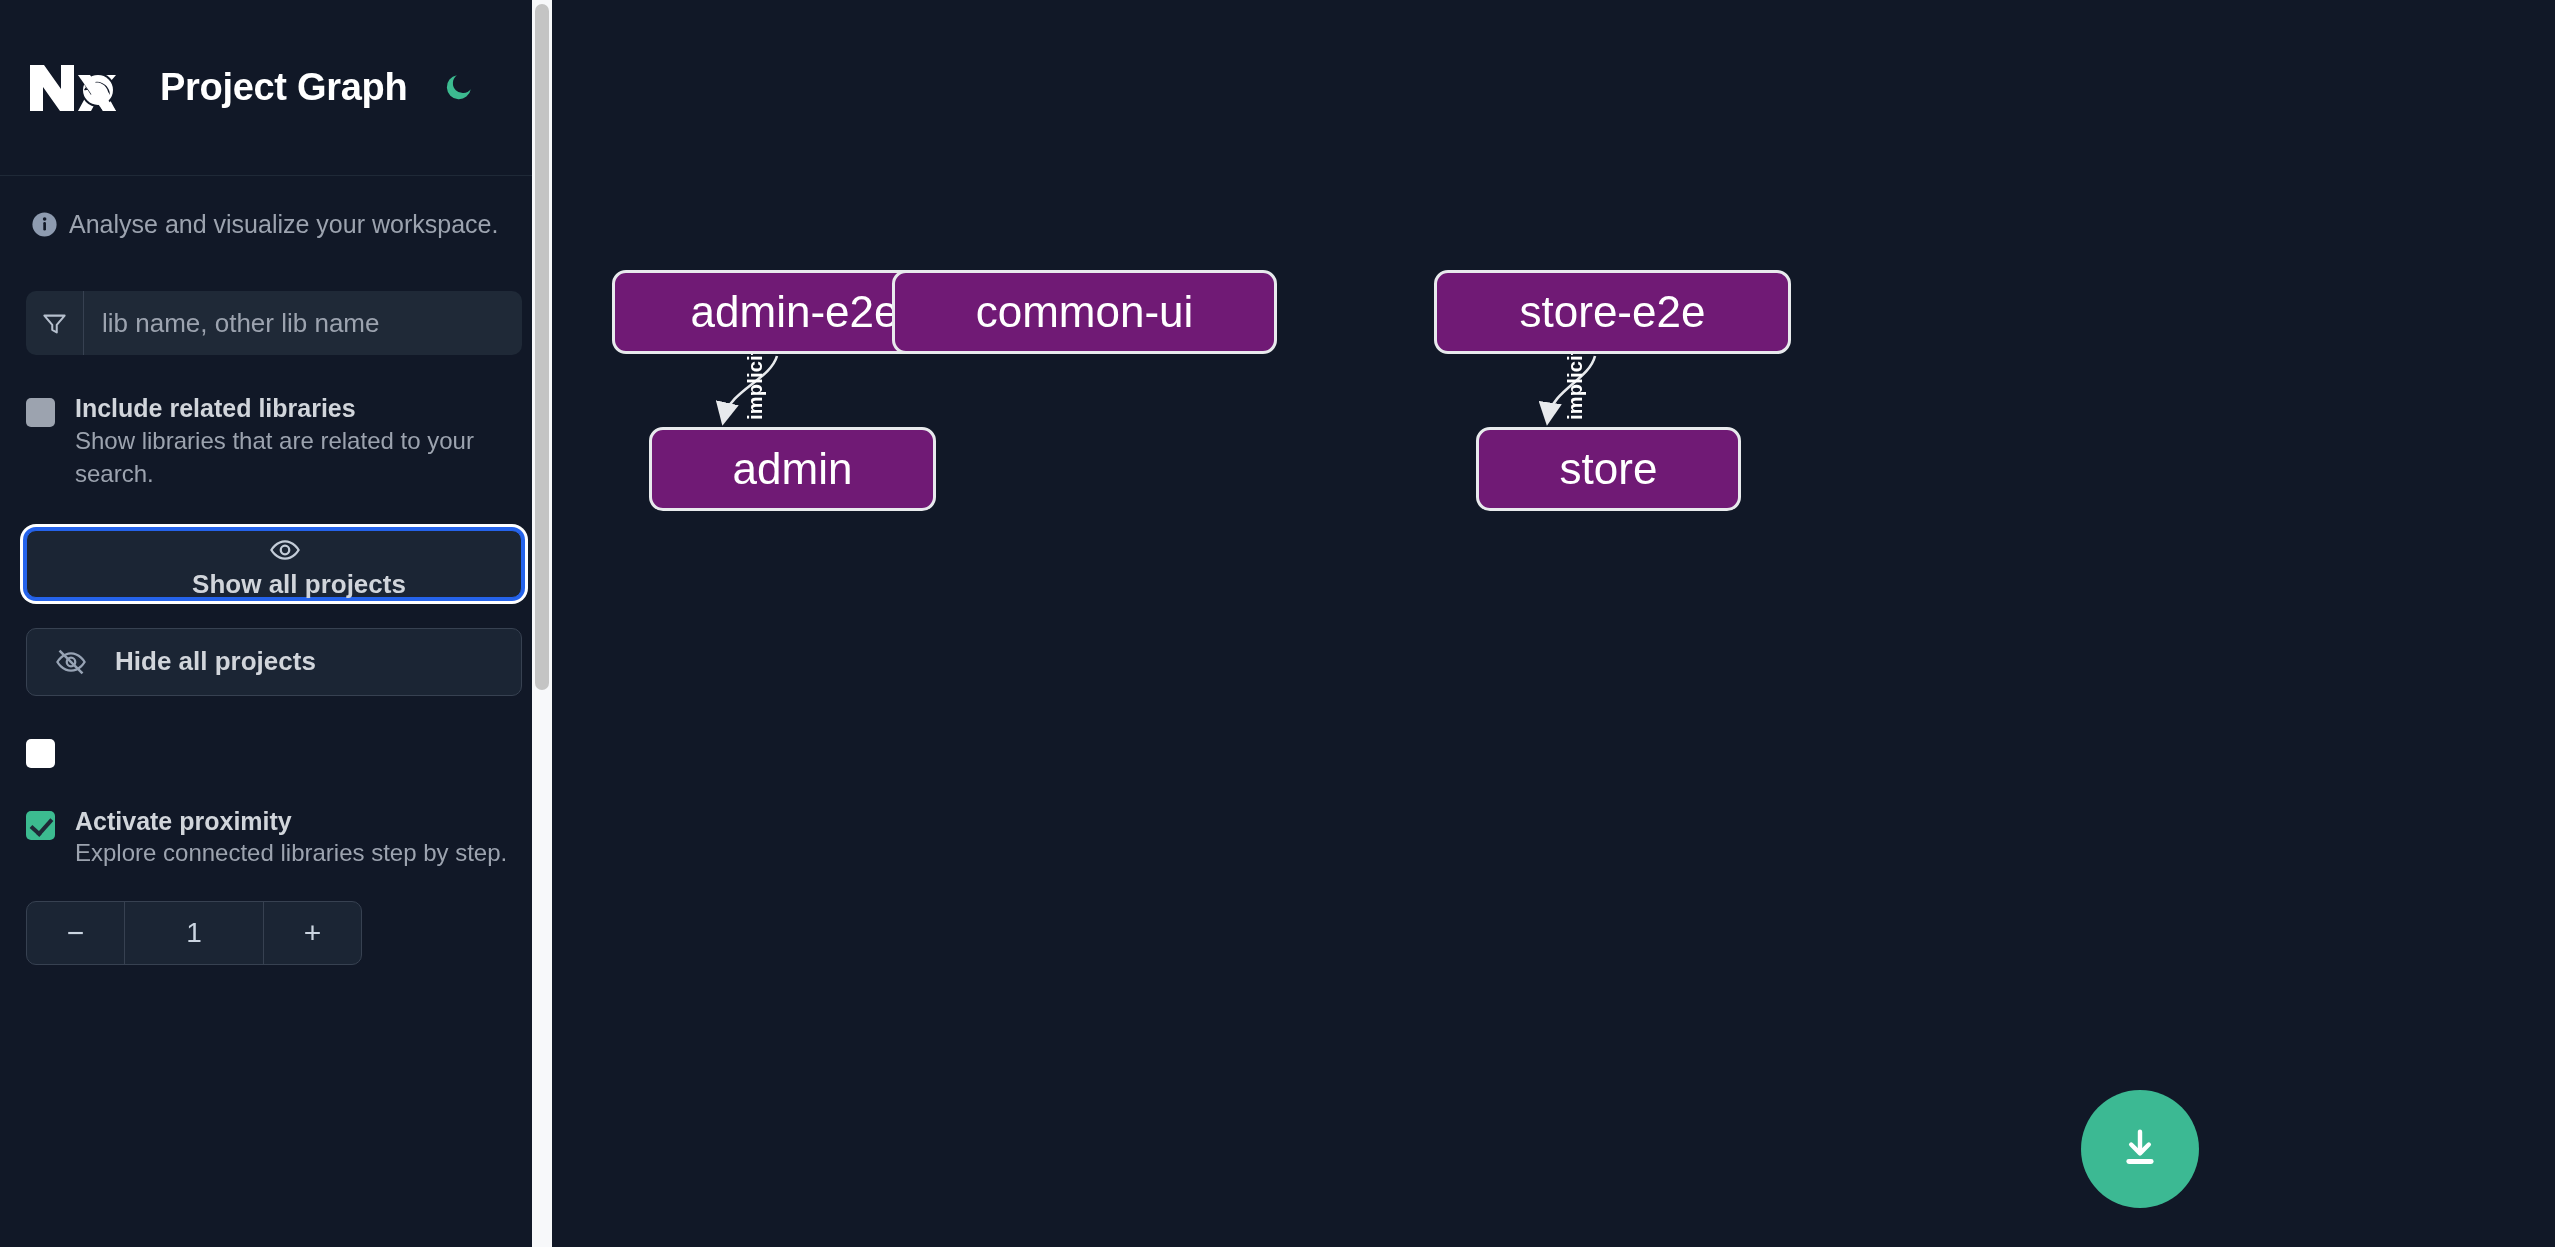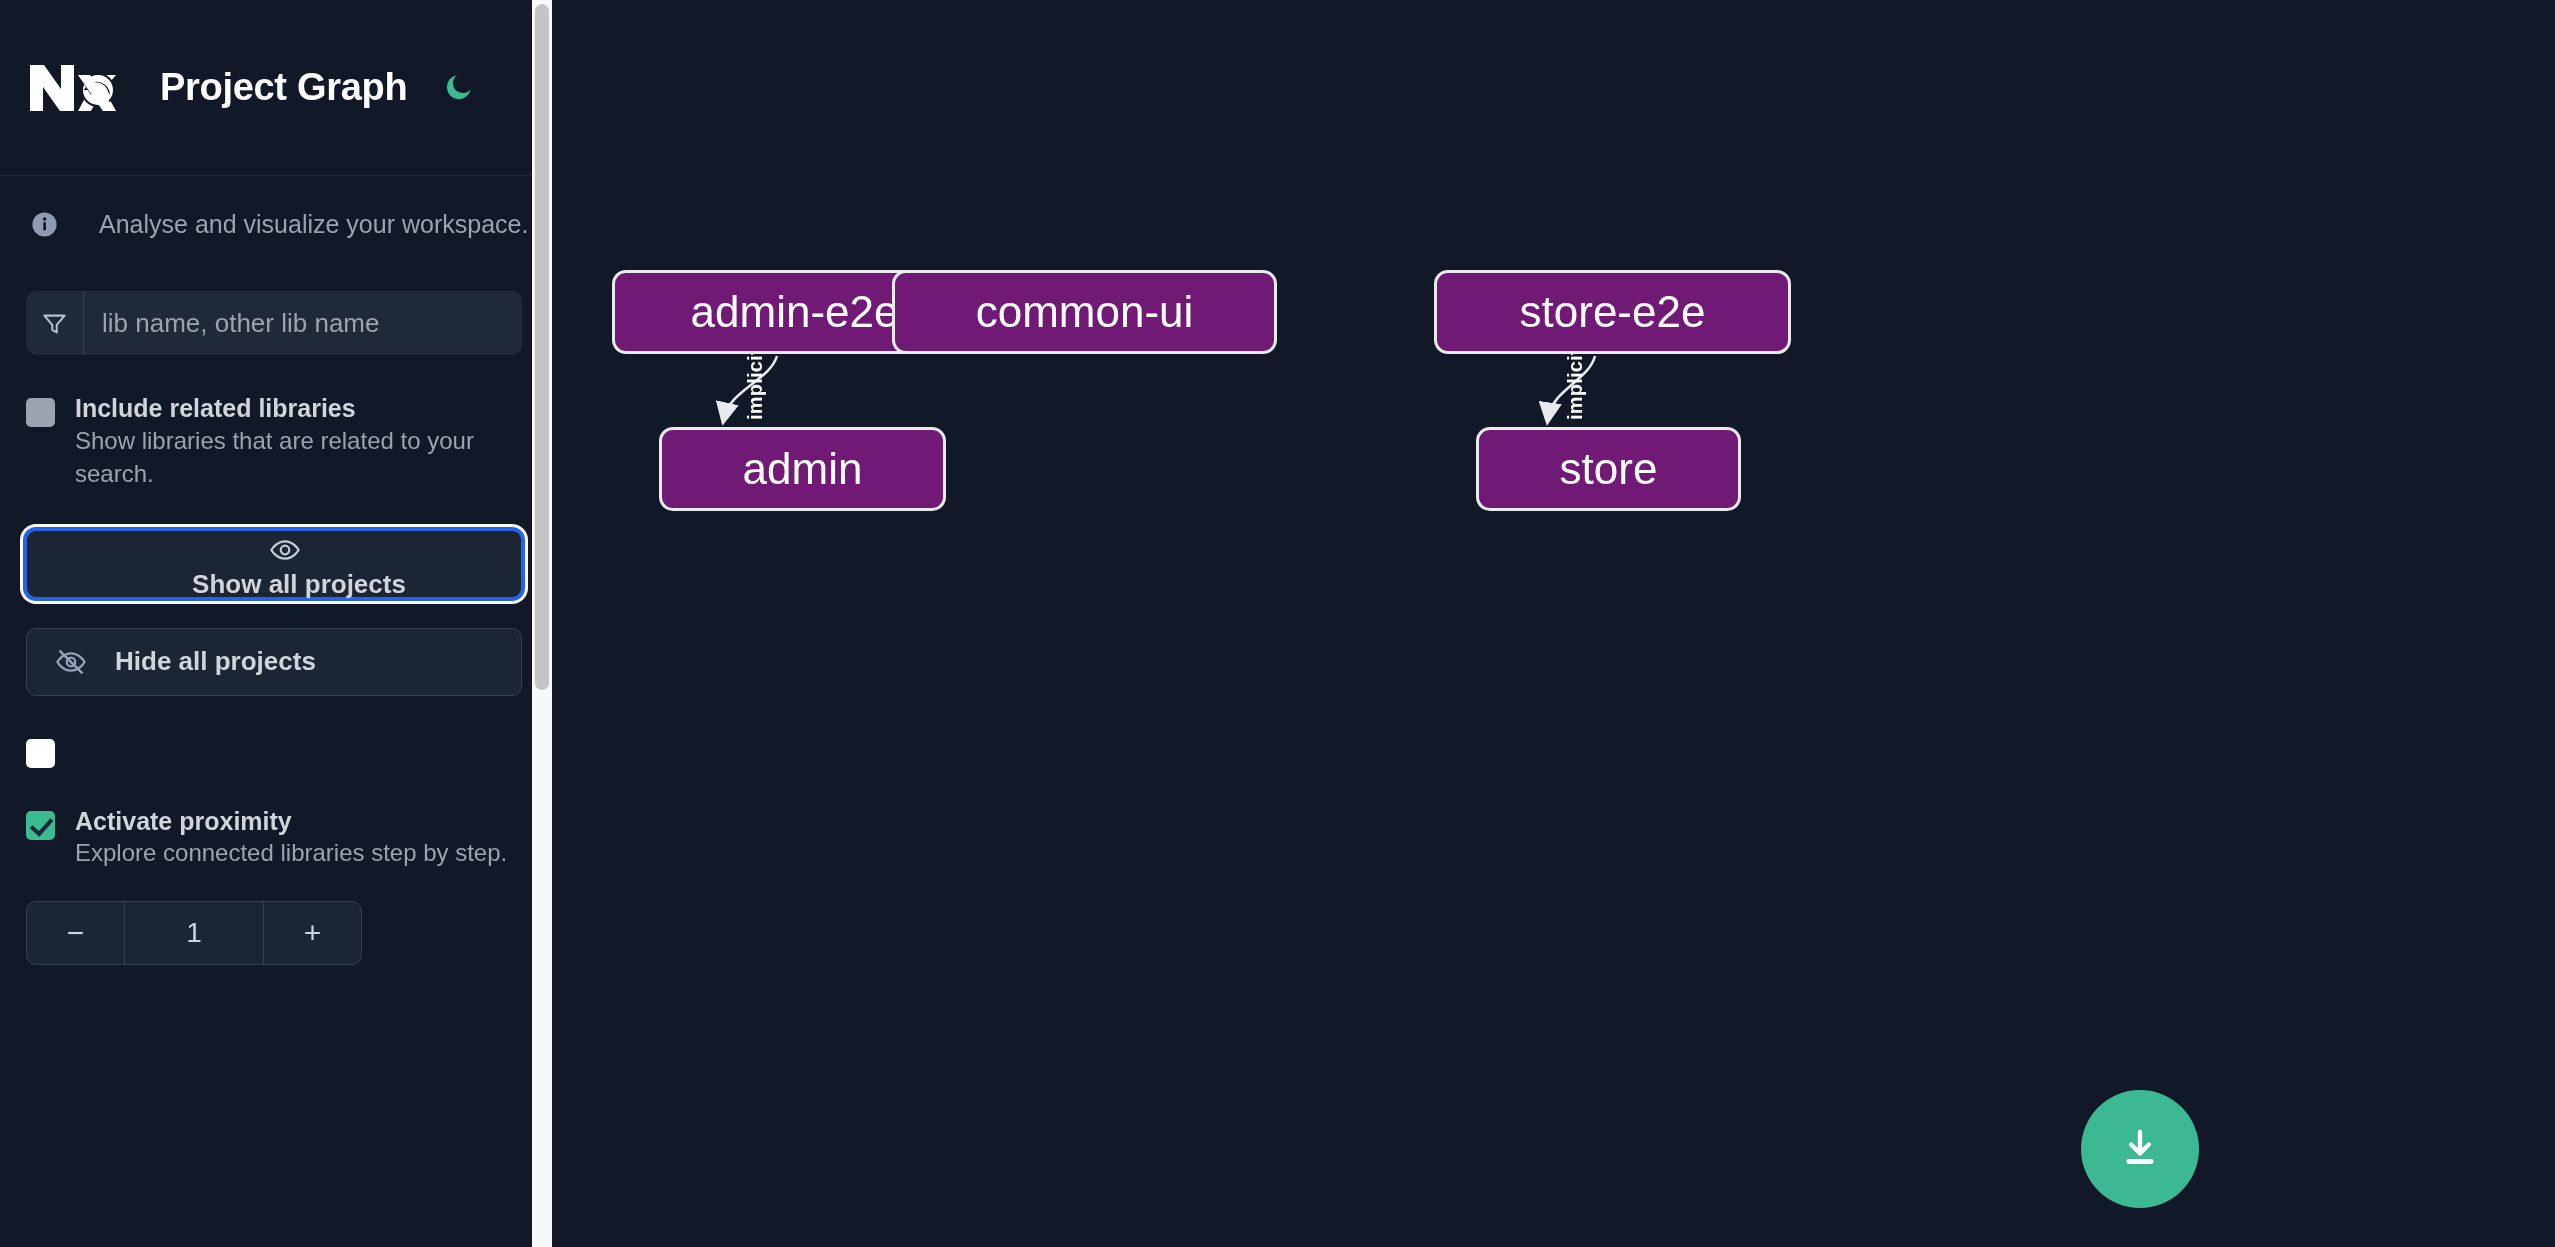--- a/index.html
+++ b/index.html
@@ -34,21 +34,21 @@
     display: flex; align-items: center; justify-content: center;
     cursor: pointer;
   }
 
   .tagline-row {
     display: flex; align-items: center;
     padding: 34px 26px 0 30px;
   }
   .info-icon { width: 29px; height: 29px; flex: 0 0 29px; }
   .tagline {
-    margin-left: 40px; font-size: 25px; color: #9ca3af; white-space: nowrap;
+    margin-left: 10px; font-size: 25px; color: #9ca3af; white-space: nowrap;
   }
 
   .filter-row { padding: 52px 40px 0 26px; }
   .filter-box {
     display: flex; align-items: stretch;
     height: 64px; width: 496px;
     background: #1f2937;
     border-radius: 10px;
     overflow: hidden;
   }
@@ -295,21 +295,21 @@
 
       <path d="M 1043 356 C 1037 380 1000 390 996 418" fill="none" stroke="#e8eaed" stroke-width="2.6" marker-end="url(#arrowhead)"></path>
     </svg>
 
     <div class="edge-label" style="left:192px; top:420px;">implicit</div>
     <div class="edge-label" style="left:1012px; top:420px;">implicit</div>
 
     <div class="node" style="left:60px;  top:270px; width:365px; height:84px;">admin-e2e</div>
     <div class="node" style="left:340px; top:270px; width:385px; height:84px;">common-ui</div>
     <div class="node" style="left:882px; top:270px; width:357px; height:84px;">store-e2e</div>
-    <div class="node" style="left:107px;  top:427px; width:287px; height:84px;">admin</div>
+    <div class="node" style="left:97px;  top:427px; width:287px; height:84px;">admin</div>
     <div class="node" style="left:924px; top:427px; width:265px; height:84px;">store</div>
 
     <button class="fab" style="left:1529px; top:1090px;">
       <span>
         <svg viewBox="0 0 24 24" width="46" height="46" aria-hidden="true">
           <path d="M12 3.5v10.5" stroke="#ffffff" stroke-width="2.3" stroke-linecap="round" fill="none"></path>
           <path d="M7.4 10.2 12 14.8l4.6-4.6" stroke="#ffffff" stroke-width="2.3" stroke-linecap="round" stroke-linejoin="round" fill="none"></path>
           <path d="M6.2 19h11.6" stroke="#ffffff" stroke-width="2.6" stroke-linecap="round" fill="none"></path>
         </svg>
       </span>

